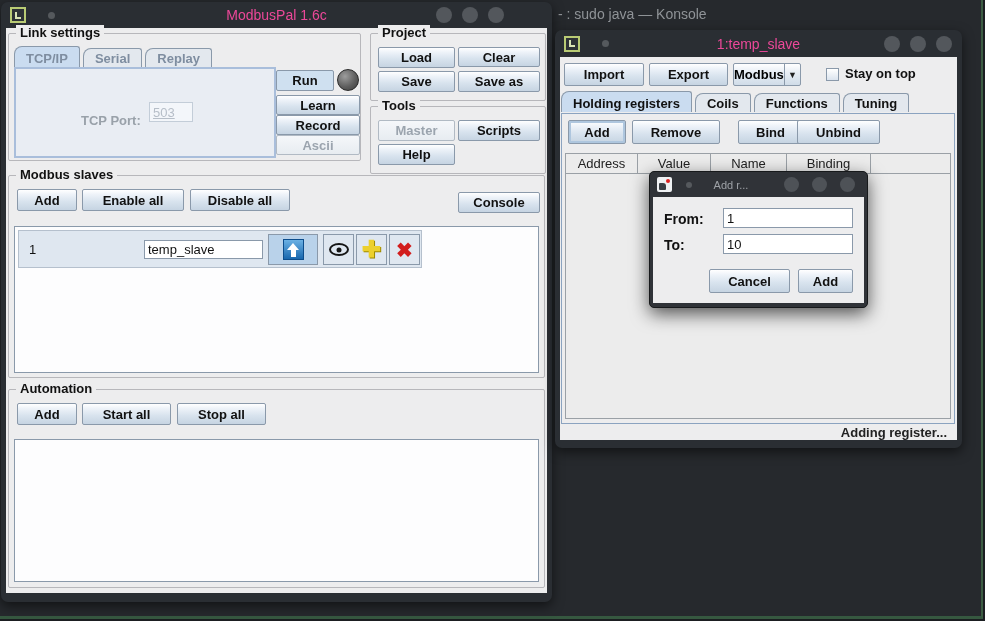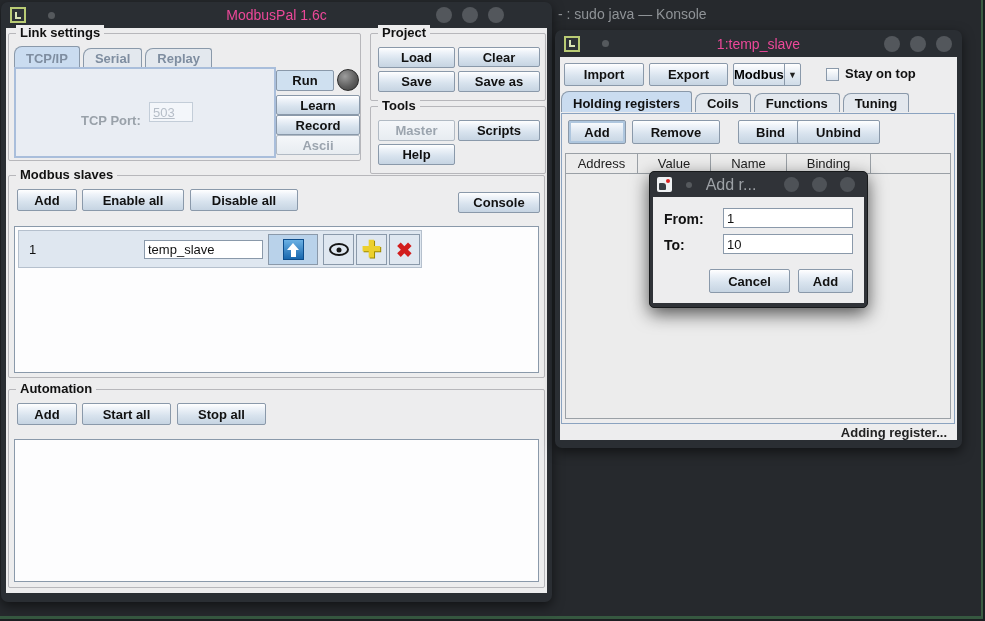--- a/index.html
+++ b/index.html
@@ -81,21 +81,21 @@
                   font-size:9px; color:#222; }
 
   .plain-label { position:absolute; font-size:13px; color:#111; }
   .bold-label { position:absolute; font-size:13px; font-weight:bold; color:#111; }
   .muted-label { position:absolute; font-size:13px; font-weight:bold; color:#99a1a9; }
 
   
   .dialog { position:absolute; background:#303338; border:1px solid #17191b; border-radius:5px;
             box-shadow:0 6px 18px rgba(0,0,0,.65); z-index:50; }
   .dialog .titlebar { height:25px; }
-  .dialog .win-title { font-size:16px; color:#9da1a6; }
+  .dialog .win-title { font-size:11px; color:#9da1a6; }
   .dlg-icon { position:relative; width:15px; height:15px; margin-left:7px; background:#eff1f3; border-radius:2px; }
   .dlg-icon::before { content:''; position:absolute; left:2px; bottom:2px; width:7px; height:7px;
                       background:#3a3f45; border-radius:1px 3px 1px 1px; }
   .dlg-icon::after { content:''; position:absolute; right:2px; top:2px; width:4px; height:4px;
                      background:#d22; border-radius:50%; }
   .dialog .tb-dot { margin-left:14px; width:6px; height:6px; }
   .dialog .circle { width:15px; height:15px; background:#4e5257; }
   .dlg-body { position:relative; margin:0 3px 3px; height:106px; background:#ededee; }
 
   .status-label { position:absolute; font-weight:bold; font-size:13px; color:#222; }
@@ -153,21 +153,21 @@
       <div class="btn disabled" style="left:7px; top:13px; width:77px; height:21px;">Master</div>
       <div class="btn" style="left:87px; top:13px; width:82px; height:21px;">Scripts</div>
       <div class="btn" style="left:7px; top:37px; width:77px; height:21px;">Help</div>
       <div class="btn" style="left:87px; top:37px; width:82px; height:21px;margin-top:48px;">Console</div>
     </div>
 
     <div class="group" style="left:2px; top:147px; width:537px; height:203px;">
       <span class="gtitle">Modbus slaves</span>
       <div class="btn" style="left:8px; top:13px; width:60px; height:22px;">Add</div>
       <div class="btn" style="left:73px; top:13px; width:102px; height:22px;">Enable all</div>
-      <div class="btn" style="left:181px; top:13px; width:108px; height:22px;">Disable all</div>
+      <div class="btn" style="left:181px; top:13px; width:100px; height:22px;">Disable all</div>
       <div class="scrollarea" style="left:5px; top:50px; width:525px; height:147px;">
         <div class="slave-row" style="left:3px; top:3px; width:404px; height:38px;">
           <span class="plain-label" style="left:10px; top:11px;">1</span>
           <input class="tf" style="left: 125px; top: 9px; width: 119px; height: 19px;" value="temp_slave">
           <div class="icon-btn toggled" style="left:249px; top:3px; width:50px; height:31px;">
             <span class="up-ic"></span>
           </div>
           <div class="icon-btn" style="left:304px; top:3px; width:31px; height:31px;">
             <span class="eye"></span>
           </div>

